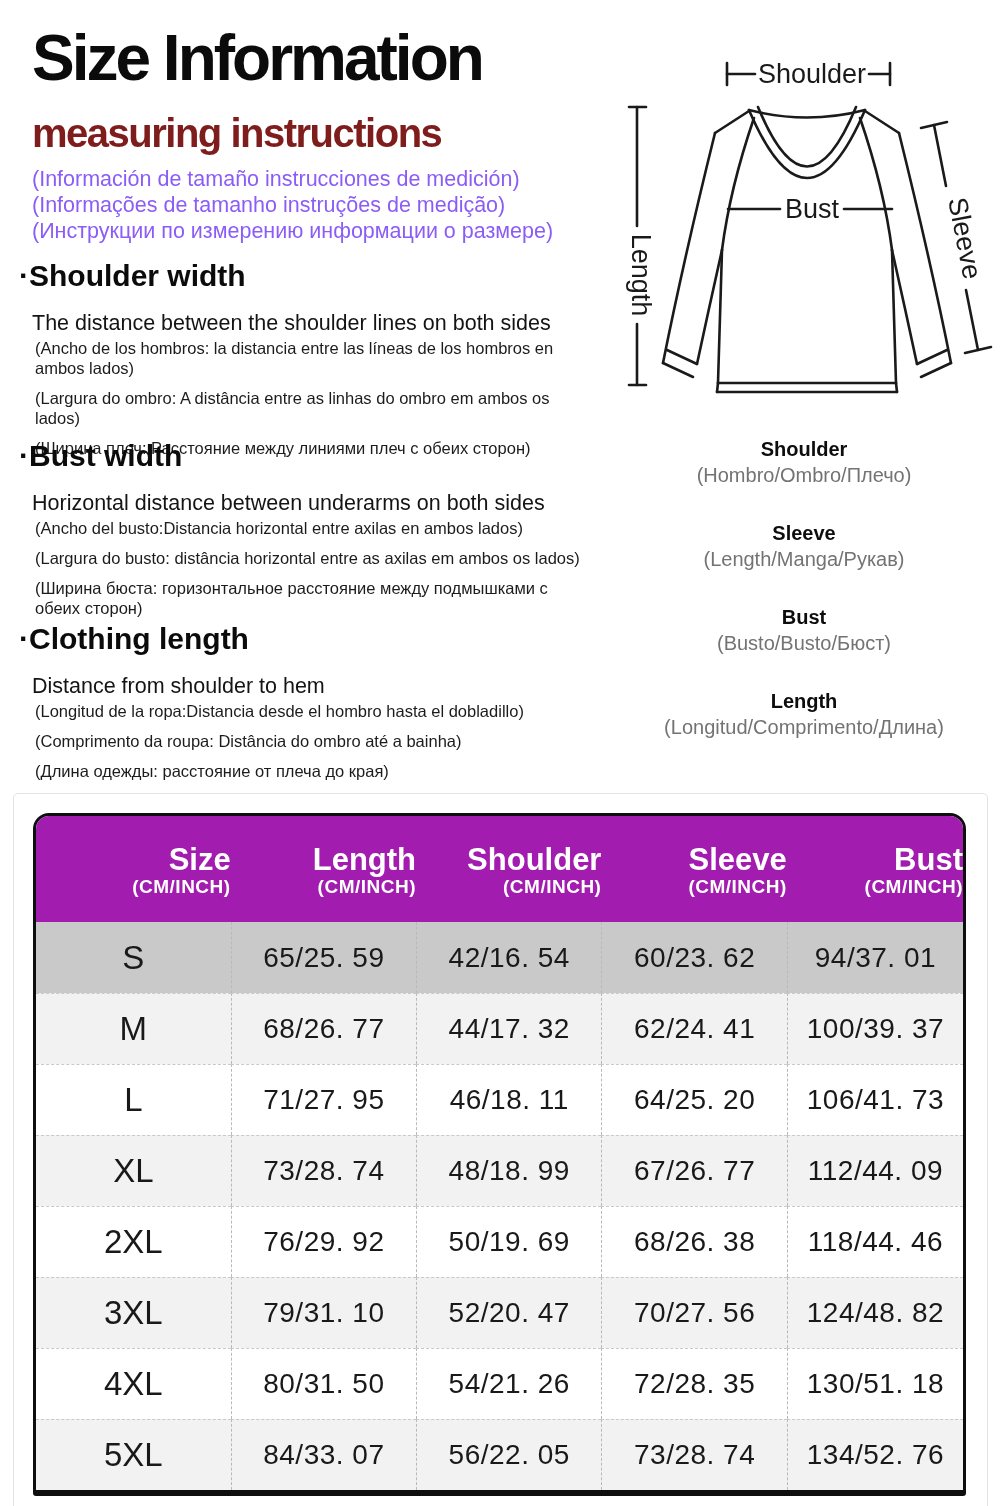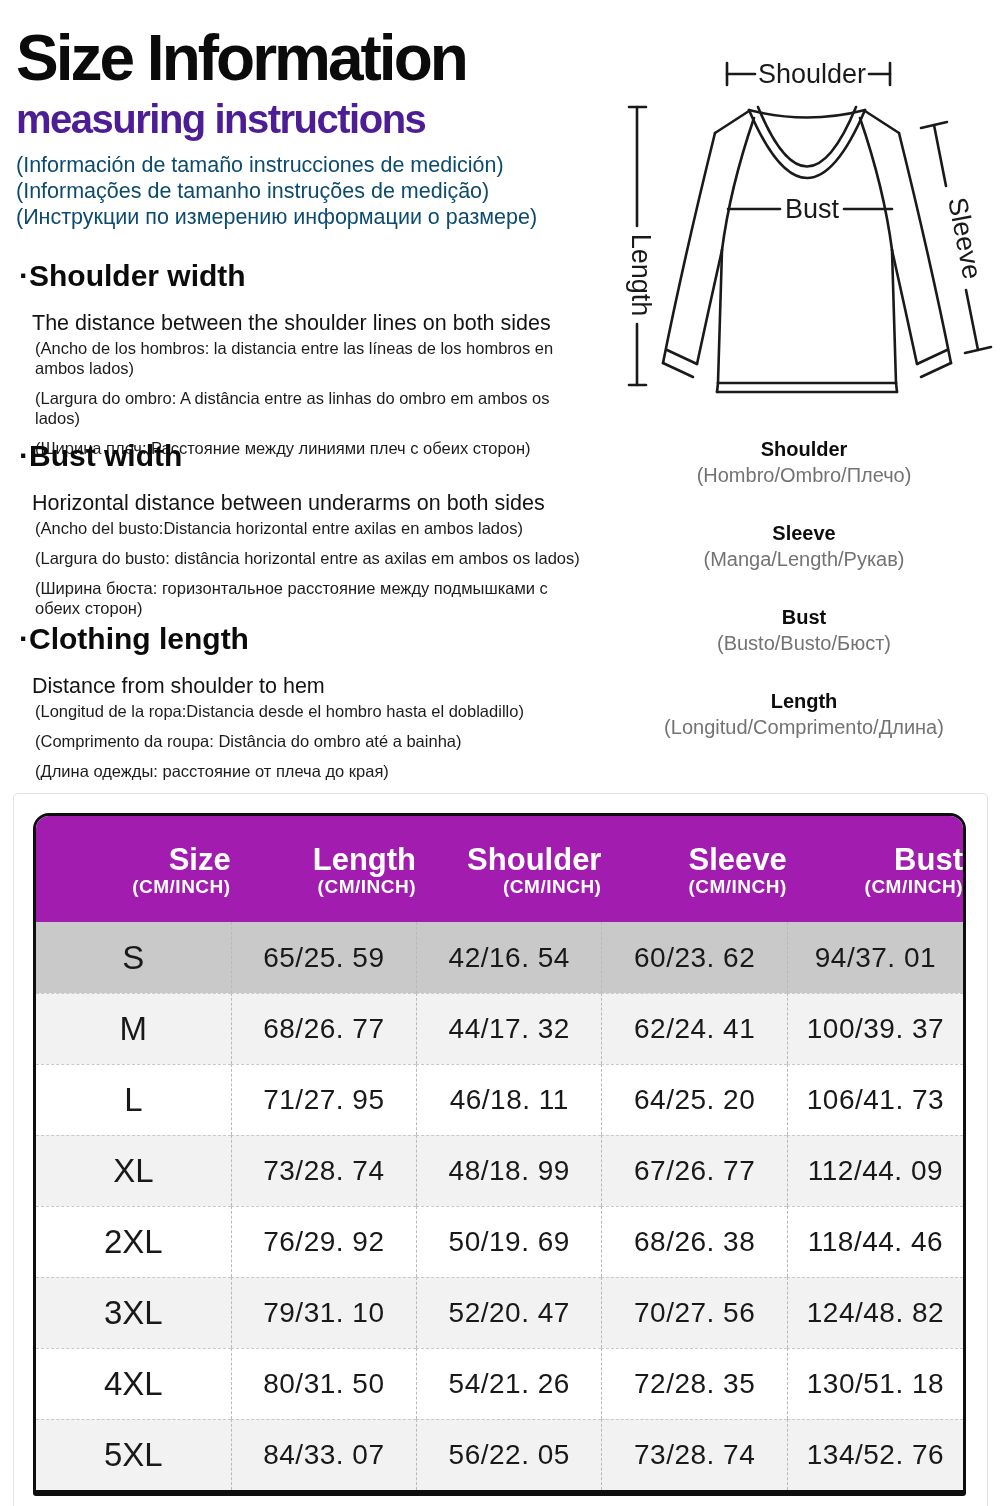--- a/index.html
+++ b/index.html
@@ -9,31 +9,31 @@
     color:#111;
   }
   .page {
     position:relative;
     width:1000px; height:1506px;
     margin:0 auto;
     background:#fff;
     overflow:hidden;
   }
   
-  .left-col { position:absolute; left:16px; top:22px; width:620px; }
+  .left-col { position:absolute; left:32px; top:22px; width:620px; }
   .main-title {
     font-size:64px; font-weight:bold; letter-spacing:-3px;
     line-height:72px; color:#0b0b0b; white-space:nowrap;
   }
   .sub-title {
     font-size:40px; font-weight:bold; letter-spacing:-1.5px;
-    line-height:46px; margin-top:2px; color:#4c1d95; white-space:nowrap;
+    line-height:46px; margin-top:16px; color:#7f1d1d; white-space:nowrap;
   }
   .intro-trans { margin-top:10px; }
-  .intro-trans .t-line { font-size:21.5px; line-height:26px; color:#0c4a6e; white-space:nowrap; }
+  .intro-trans .t-line { font-size:21.5px; line-height:26px; color:#8b5cf6; white-space:nowrap; }
 
   .m-section { position:absolute; left:19px; width:620px; }
   .m-section.s1 { top:258px; }
   .m-section.s2 { top:438px; }
   .m-section.s3 { top:621px; }
   .m-head {
     font-size:30px; font-weight:bold; line-height:36px; color:#0b0b0b; white-space:nowrap;
   }
   .m-head .bullet { font-weight:bold; }
   .m-desc {
@@ -202,21 +202,21 @@
     </svg>
   </div>
 
   <div class="legend">
     <div class="legend-block">
       <div class="legend-name">Shoulder</div>
       <div class="legend-trans">(Hombro/Ombro/Плечо)</div>
     </div>
     <div class="legend-block">
       <div class="legend-name">Sleeve</div>
-      <div class="legend-trans">(Manga/Length/Рукав)</div>
+      <div class="legend-trans">(Length/Manga/Рукав)</div>
     </div>
     <div class="legend-block">
       <div class="legend-name">Bust</div>
       <div class="legend-trans">(Busto/Busto/Бюст)</div>
     </div>
     <div class="legend-block">
       <div class="legend-name">Length</div>
       <div class="legend-trans">(Longitud/Comprimento/Длина)</div>
     </div>
   </div>

